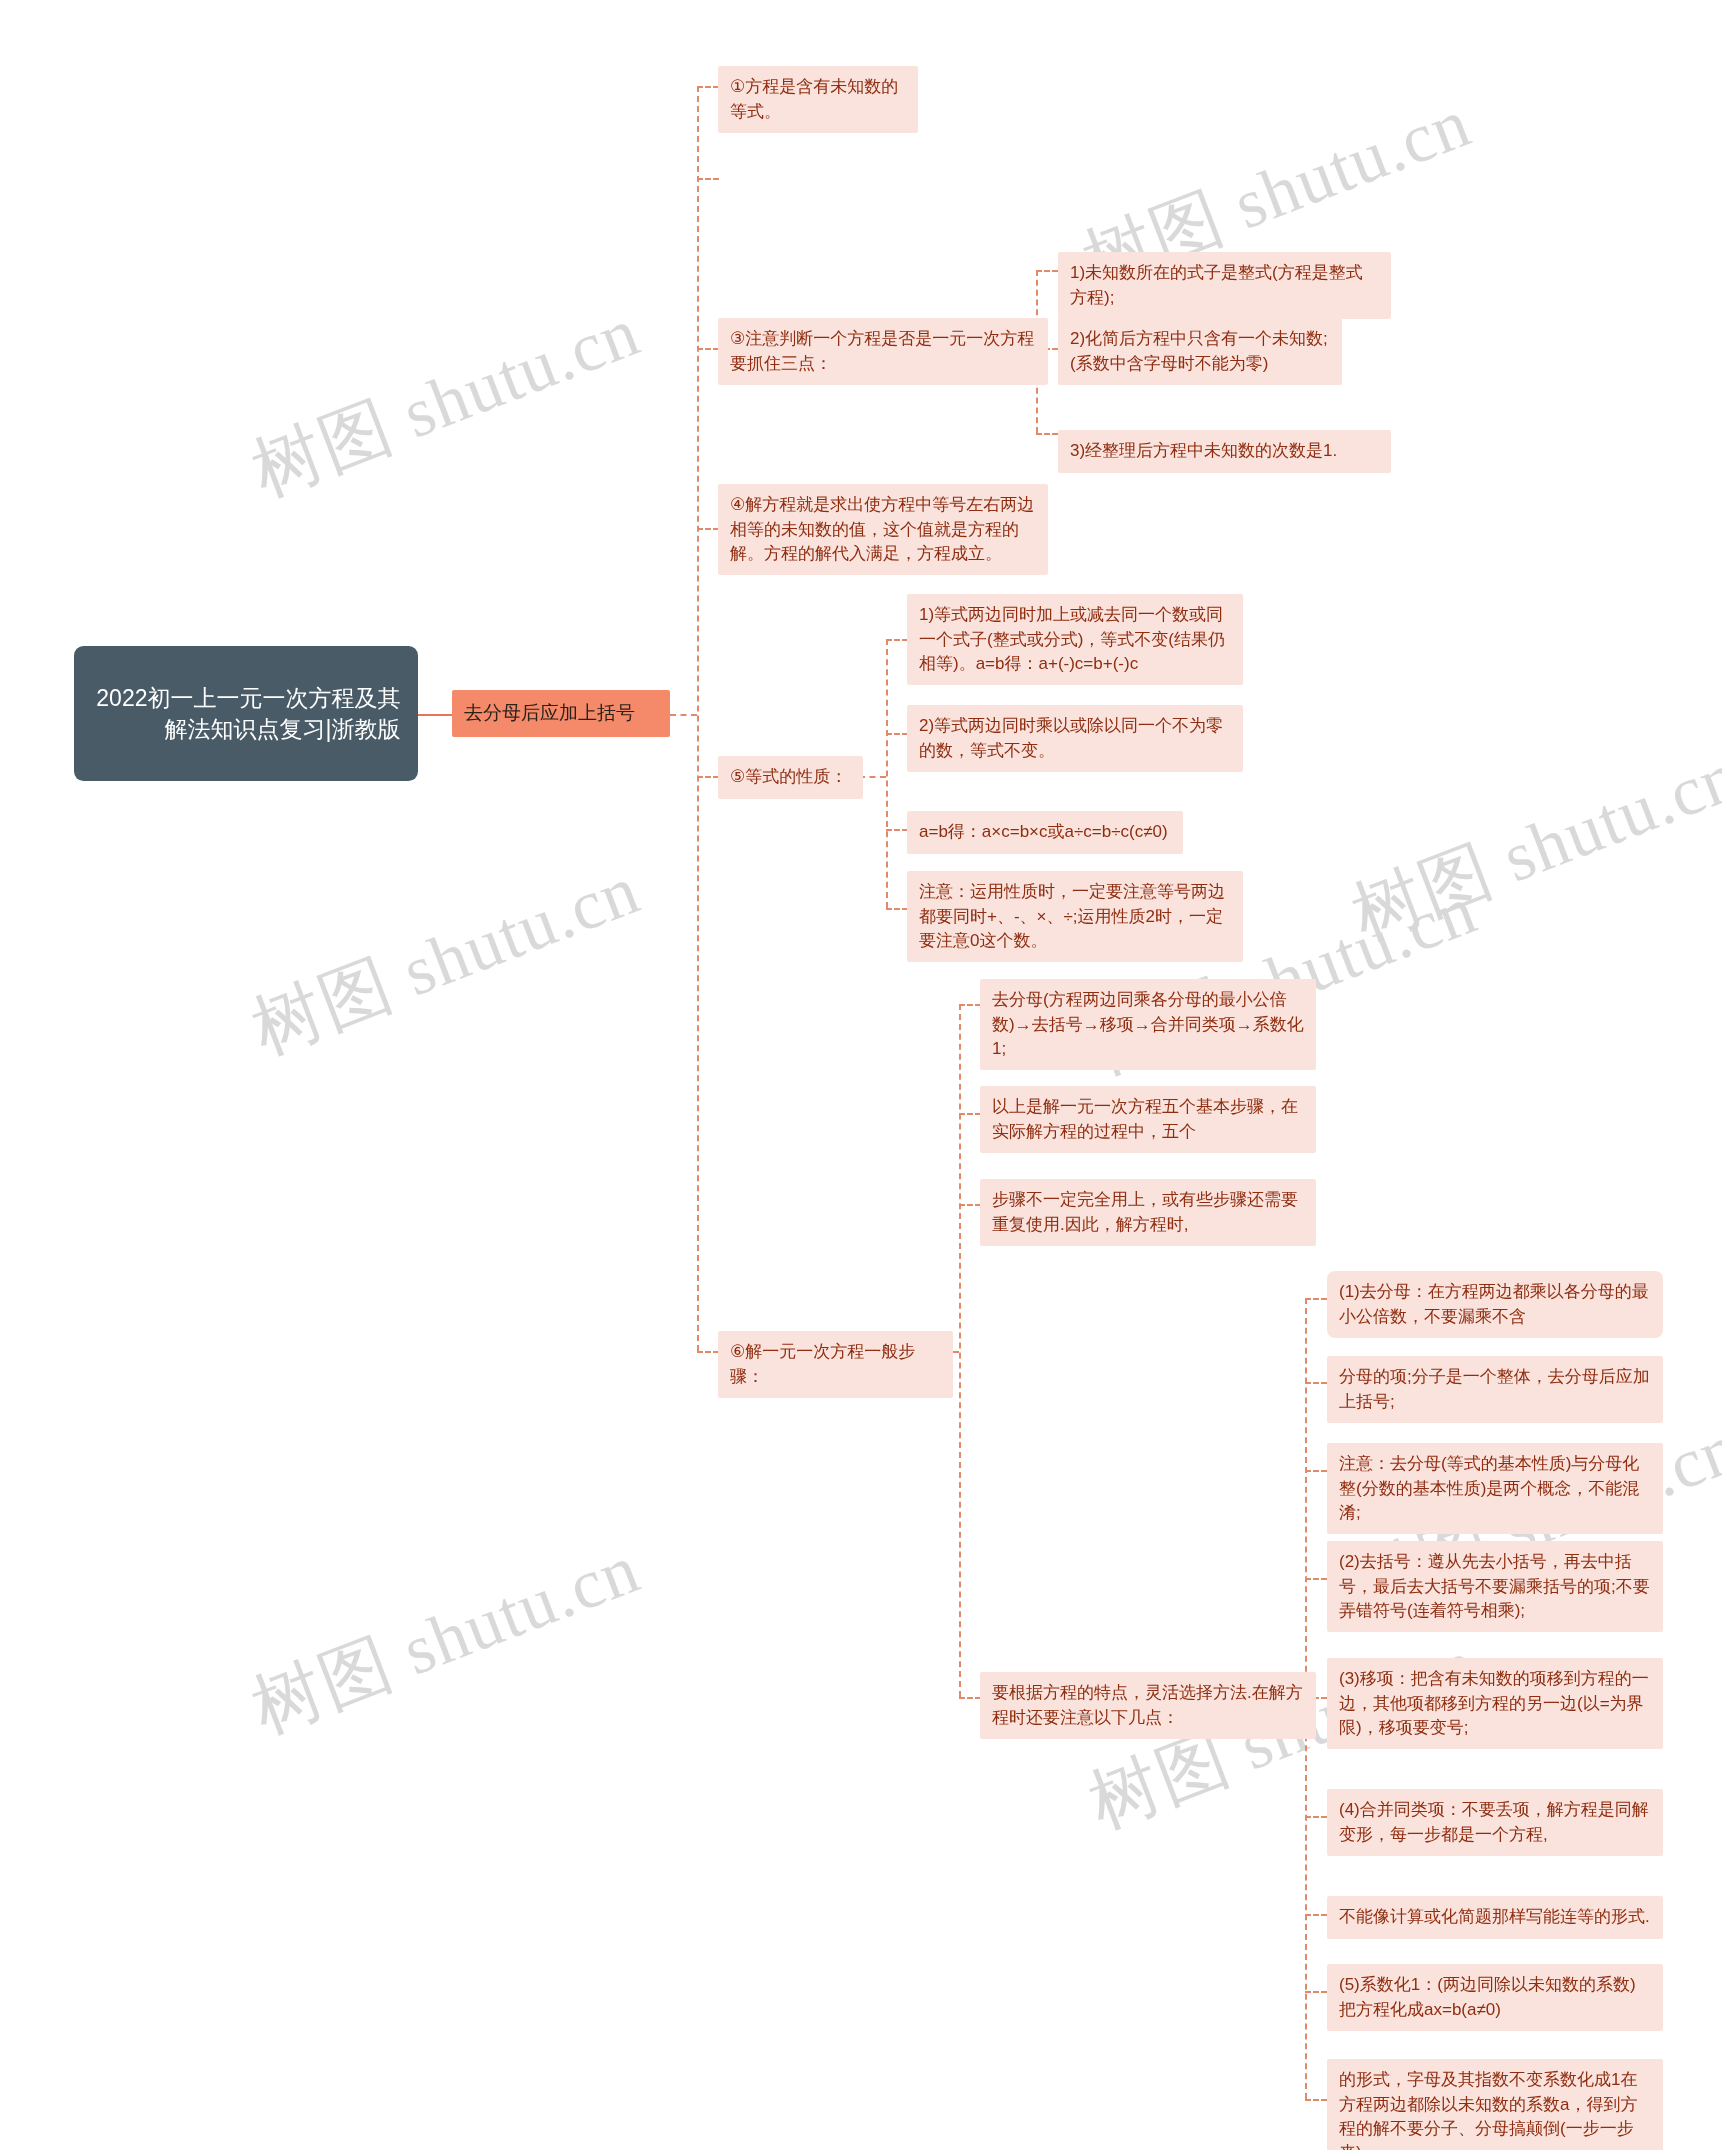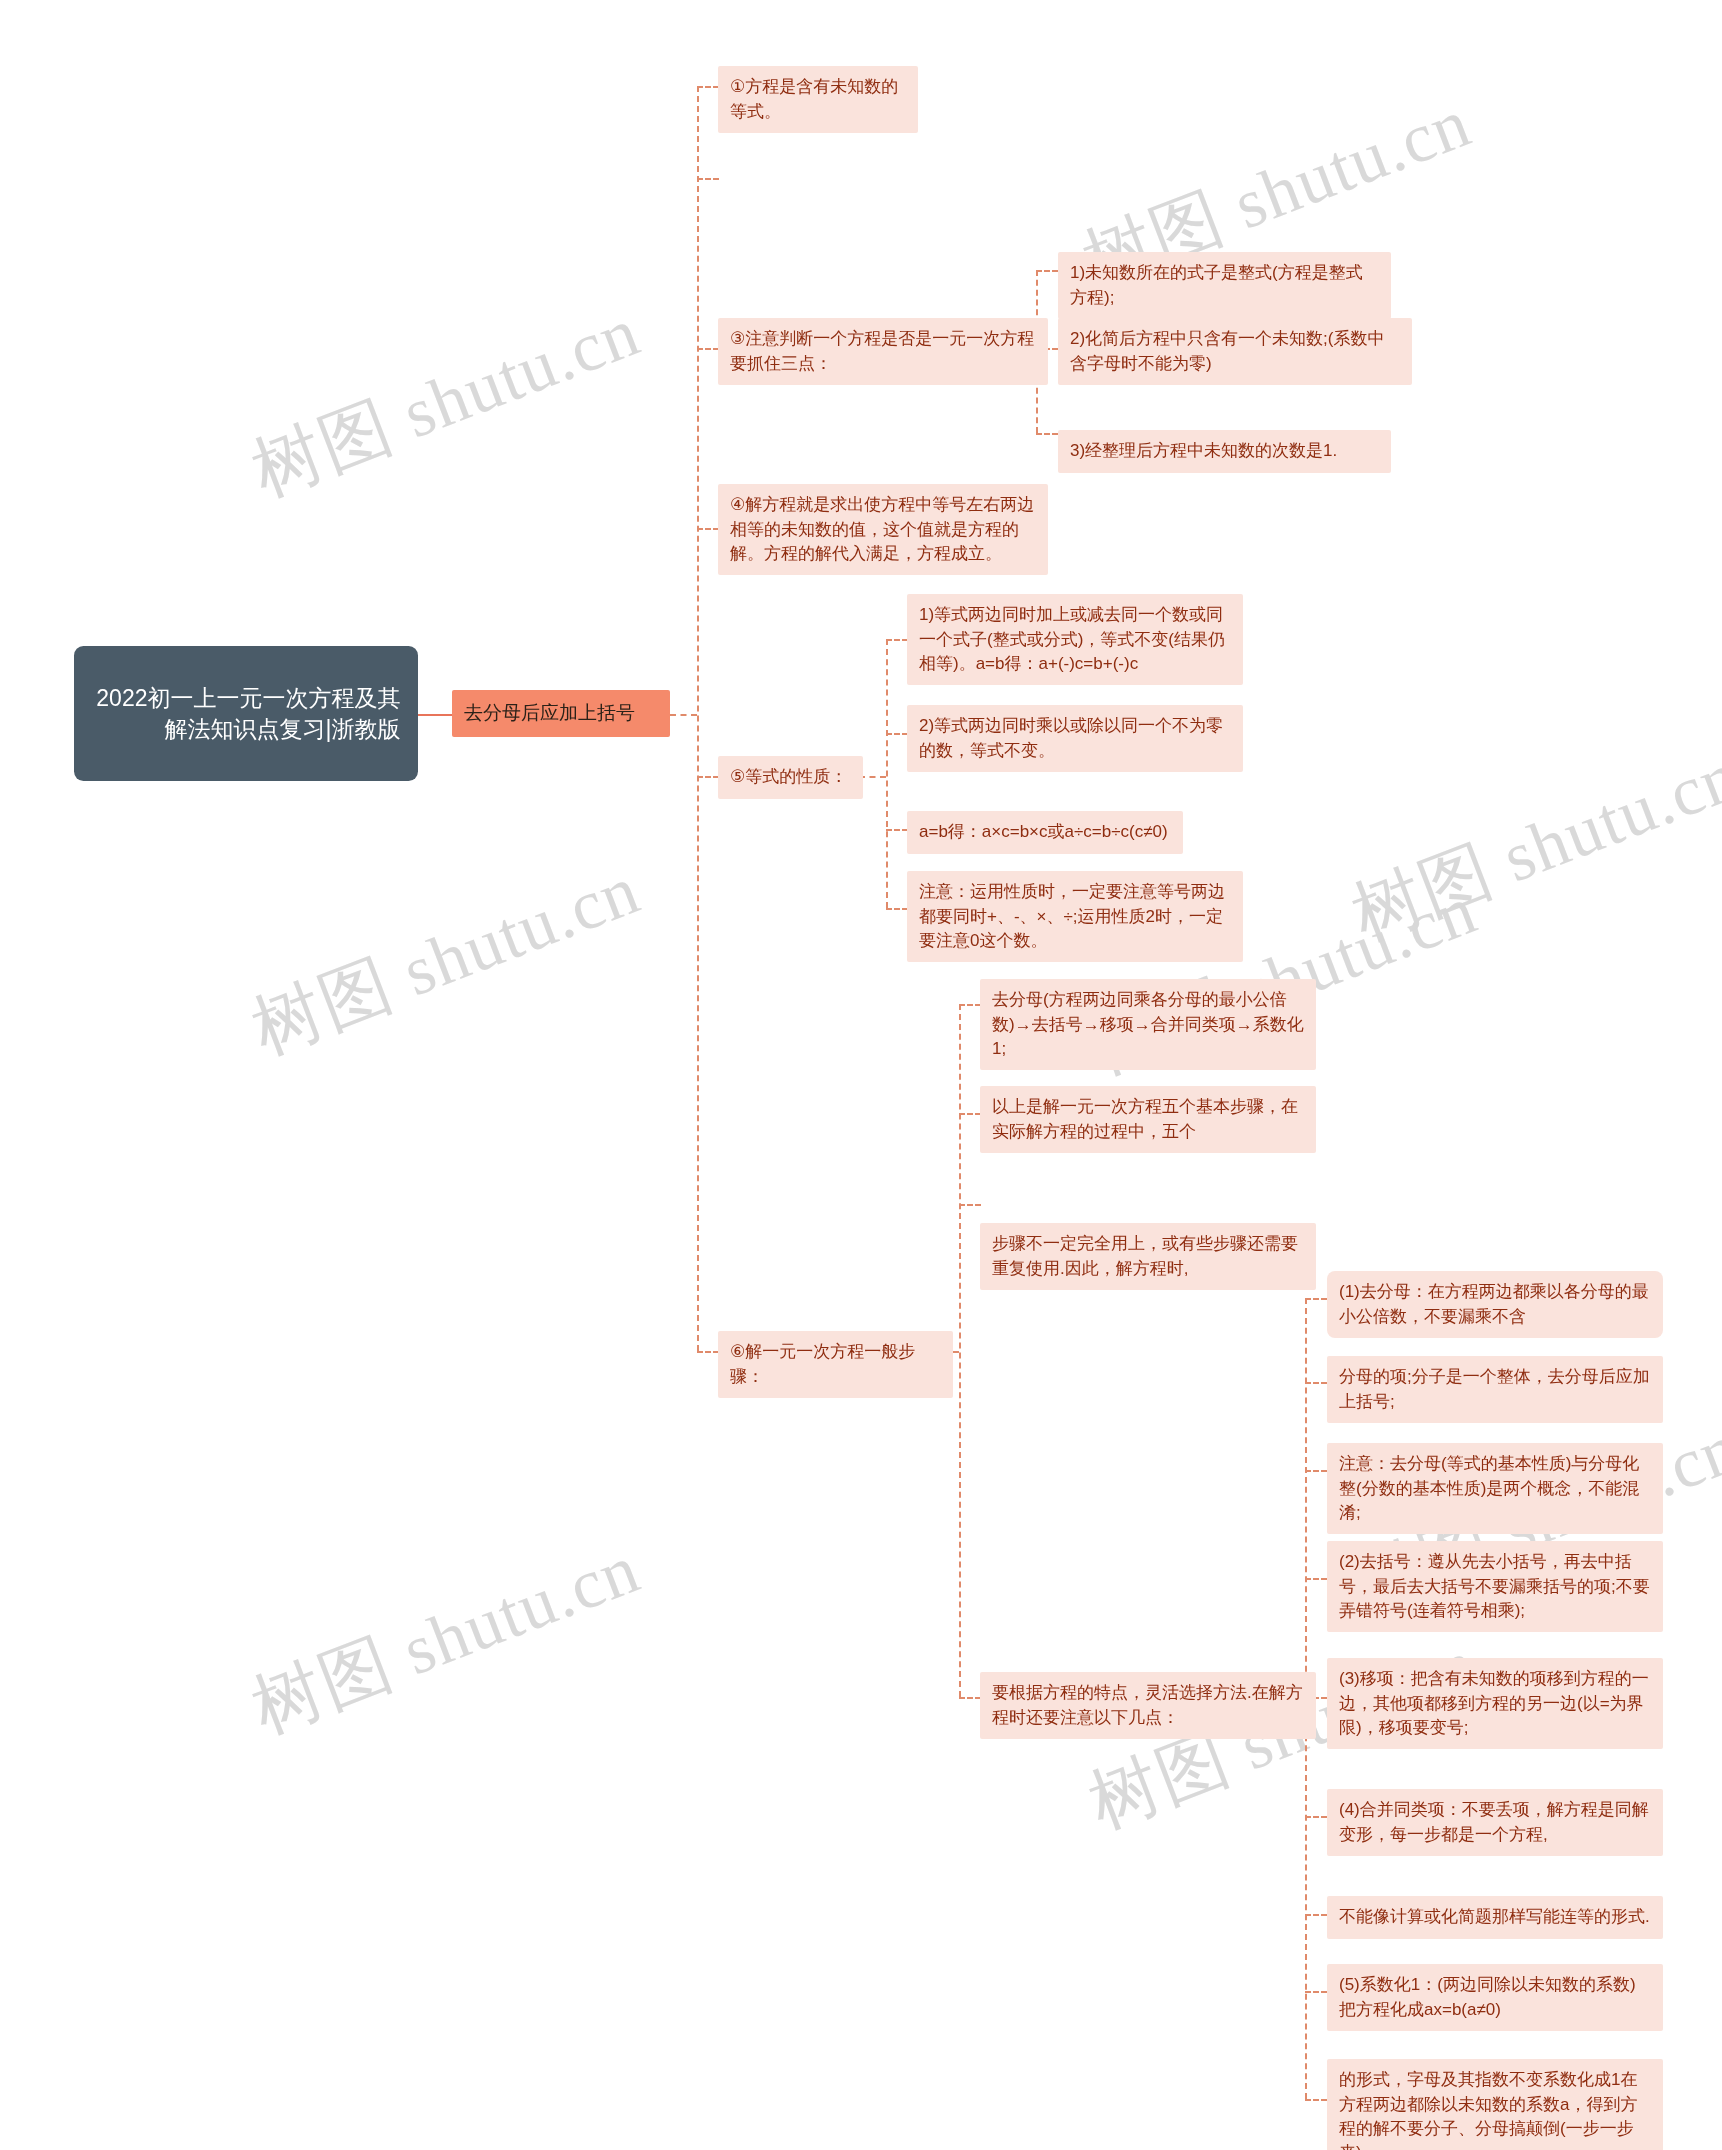--- a/index.html
+++ b/index.html
@@ -154,35 +154,35 @@
 
   <div class="node root-node" style="left:74px; top:646px; width:344px; height:135px;">2022初一上一元一次方程及其解法知识点复习|浙教版</div>
 
   <div class="node lvl2-node" style="left:452px; top:690px; width:218px; height:47px;">去分母后应加上括号</div>
 
   <div class="node leaf-node" style="left:718px; top:66px; width:200px; min-height:40px;">①方程是含有未知数的等式。</div>
 
 
   <div class="node leaf-node" style="left:718px; top:318px; width:330px; min-height:62px;">③注意判断一个方程是否是一元一次方程要抓住三点：</div>
   <div class="node leaf-node" style="left:1058px; top:252px; width:333px; min-height:36px;">1)未知数所在的式子是整式(方程是整式方程);</div>
-  <div class="node leaf-node" style="left:1058px; top:318px; width:354px; min-height:62px;">2)化简后方程中只含有一个未知数;(系数中含字母时不能为零)</div>
+  <div class="node leaf-node" style="left:1058px; top:318px; width:284px; min-height:62px;">2)化简后方程中只含有一个未知数;(系数中含字母时不能为零)</div>
   <div class="node leaf-node" style="left:1058px; top:430px; width:333px; min-height:36px;">3)经整理后方程中未知数的次数是1.</div>
 
   <div class="node leaf-node" style="left:718px; top:484px; width:330px; min-height:87px;">④解方程就是求出使方程中等号左右两边相等的未知数的值，这个值就是方程的解。方程的解代入满足，方程成立。</div>
 
   <div class="node leaf-node" style="left:718px; top:756px; width:145px; min-height:40px;">⑤等式的性质：</div>
   <div class="node leaf-node" style="left:907px; top:594px; width:336px; min-height:90px;">1)等式两边同时加上或减去同一个数或同一个式子(整式或分式)，等式不变(结果仍相等)。a=b得：a+(-)c=b+(-)c</div>
   <div class="node leaf-node" style="left:907px; top:705px; width:336px; min-height:57px;">2)等式两边同时乘以或除以同一个不为零的数，等式不变。</div>
   <div class="node leaf-node" style="left:907px; top:811px; width:276px; min-height:36px;">a=b得：a×c=b×c或a÷c=b÷c(c≠0)</div>
   <div class="node leaf-node" style="left:907px; top:871px; width:336px; min-height:74px;">注意：运用性质时，一定要注意等号两边都要同时+、-、×、÷;运用性质2时，一定要注意0这个数。</div>
 
   <div class="node leaf-node" style="left:718px; top:1331px; width:235px; min-height:40px;">⑥解一元一次方程一般步骤：</div>
   <div class="node leaf-node" style="left:980px; top:979px; width:336px; min-height:58px;">去分母(方程两边同乘各分母的最小公倍数)→去括号→移项→合并同类项→系数化1;</div>
   <div class="node leaf-node" style="left:980px; top:1086px; width:336px; min-height:58px;">以上是解一元一次方程五个基本步骤，在实际解方程的过程中，五个</div>
-  <div class="node leaf-node" style="left:980px; top:1179px; width:336px; min-height:58px;margin-top:44px;">步骤不一定完全用上，或有些步骤还需要重复使用.因此，解方程时,</div>
+  <div class="node leaf-node" style="left:980px; top:1179px; width:336px; min-height:58px;">步骤不一定完全用上，或有些步骤还需要重复使用.因此，解方程时,</div>
   <div class="node leaf-node" style="left:980px; top:1672px; width:336px; min-height:58px;">要根据方程的特点，灵活选择方法.在解方程时还要注意以下几点：</div>
 
   <div class="node leaf-node" style="left:1327px; top:1271px; width:336px; min-height:58px;border-radius:8px;">(1)去分母：在方程两边都乘以各分母的最小公倍数，不要漏乘不含</div>
   <div class="node leaf-node" style="left:1327px; top:1356px; width:336px; min-height:58px;">分母的项;分子是一个整体，去分母后应加上括号;</div>
   <div class="node leaf-node" style="left:1327px; top:1443px; width:336px; min-height:58px;">注意：去分母(等式的基本性质)与分母化整(分数的基本性质)是两个概念，不能混淆;</div>
   <div class="node leaf-node" style="left:1327px; top:1541px; width:336px; min-height:75px;">(2)去括号：遵从先去小括号，再去中括号，最后去大括号不要漏乘括号的项;不要弄错符号(连着符号相乘);</div>
   <div class="node leaf-node" style="left:1327px; top:1658px; width:336px; min-height:75px;">(3)移项：把含有未知数的项移到方程的一边，其他项都移到方程的另一边(以=为界限)，移项要变号;</div>
   <div class="node leaf-node" style="left:1327px; top:1789px; width:336px; min-height:58px;">(4)合并同类项：不要丢项，解方程是同解变形，每一步都是一个方程,</div>
   <div class="node leaf-node" style="left:1327px; top:1896px; width:336px; min-height:38px;">不能像计算或化简题那样写能连等的形式.</div>
   <div class="node leaf-node" style="left:1327px; top:1964px; width:336px; min-height:58px;">(5)系数化1：(两边同除以未知数的系数)把方程化成ax=b(a≠0)</div>

